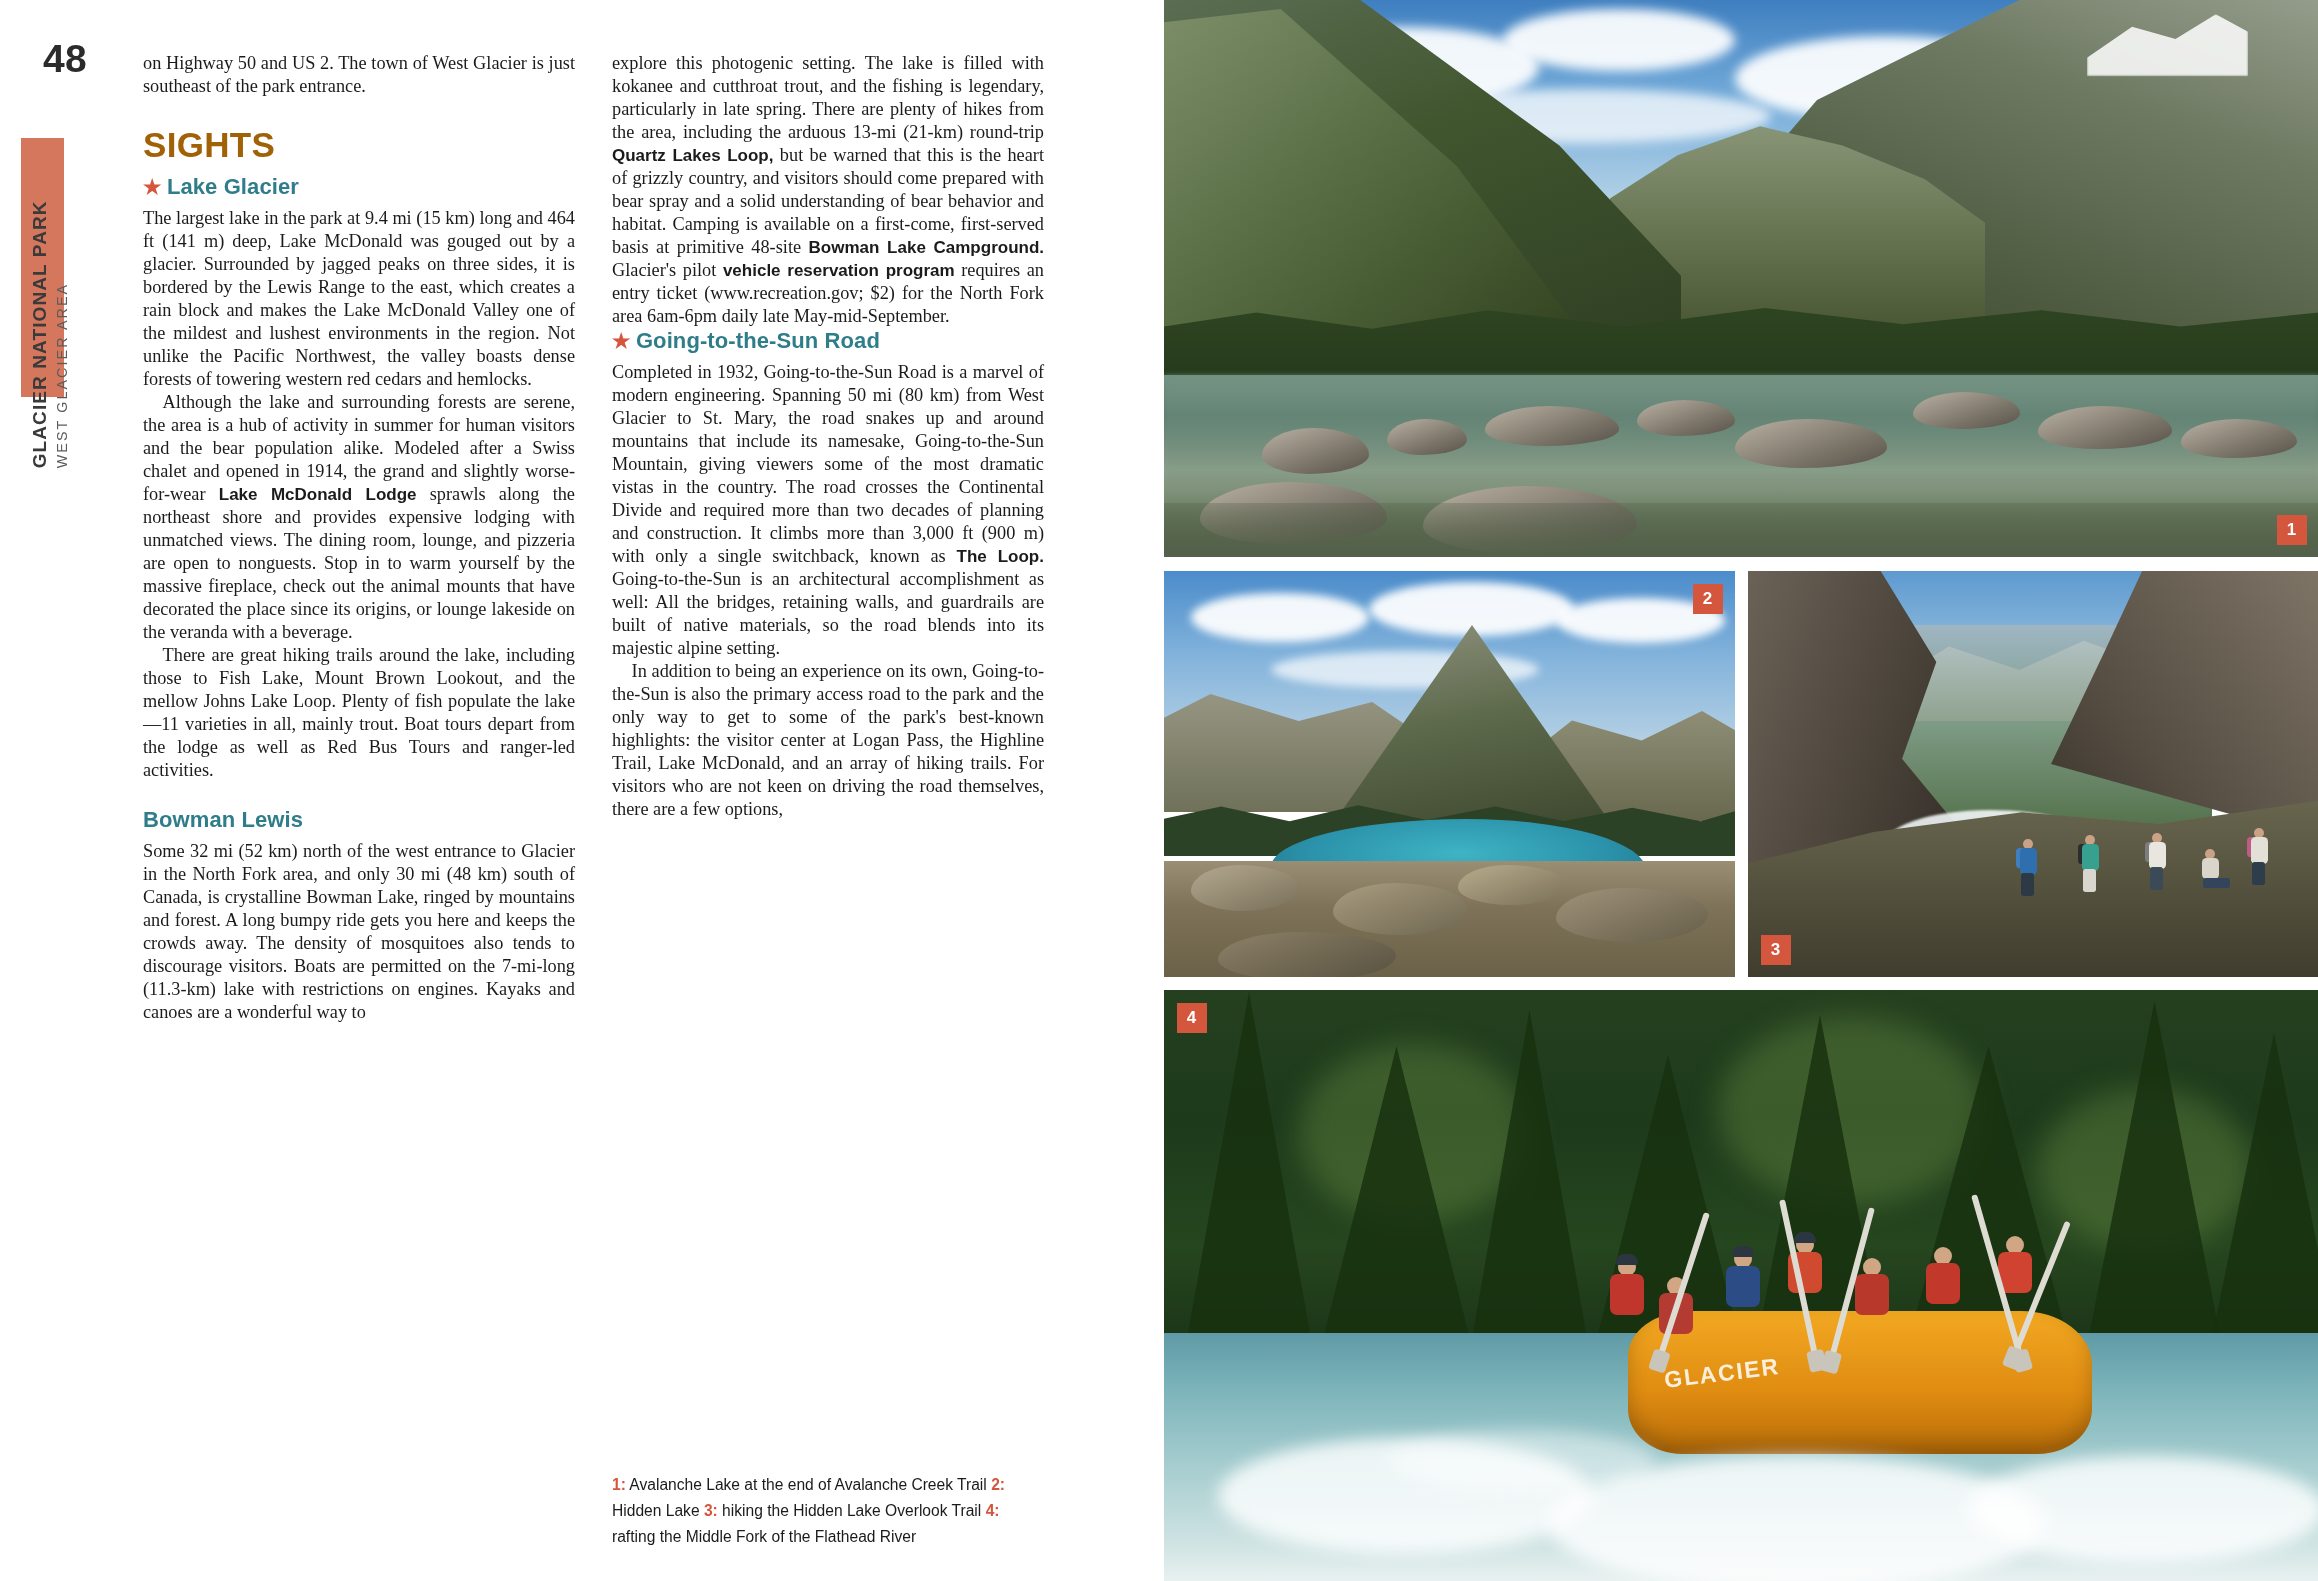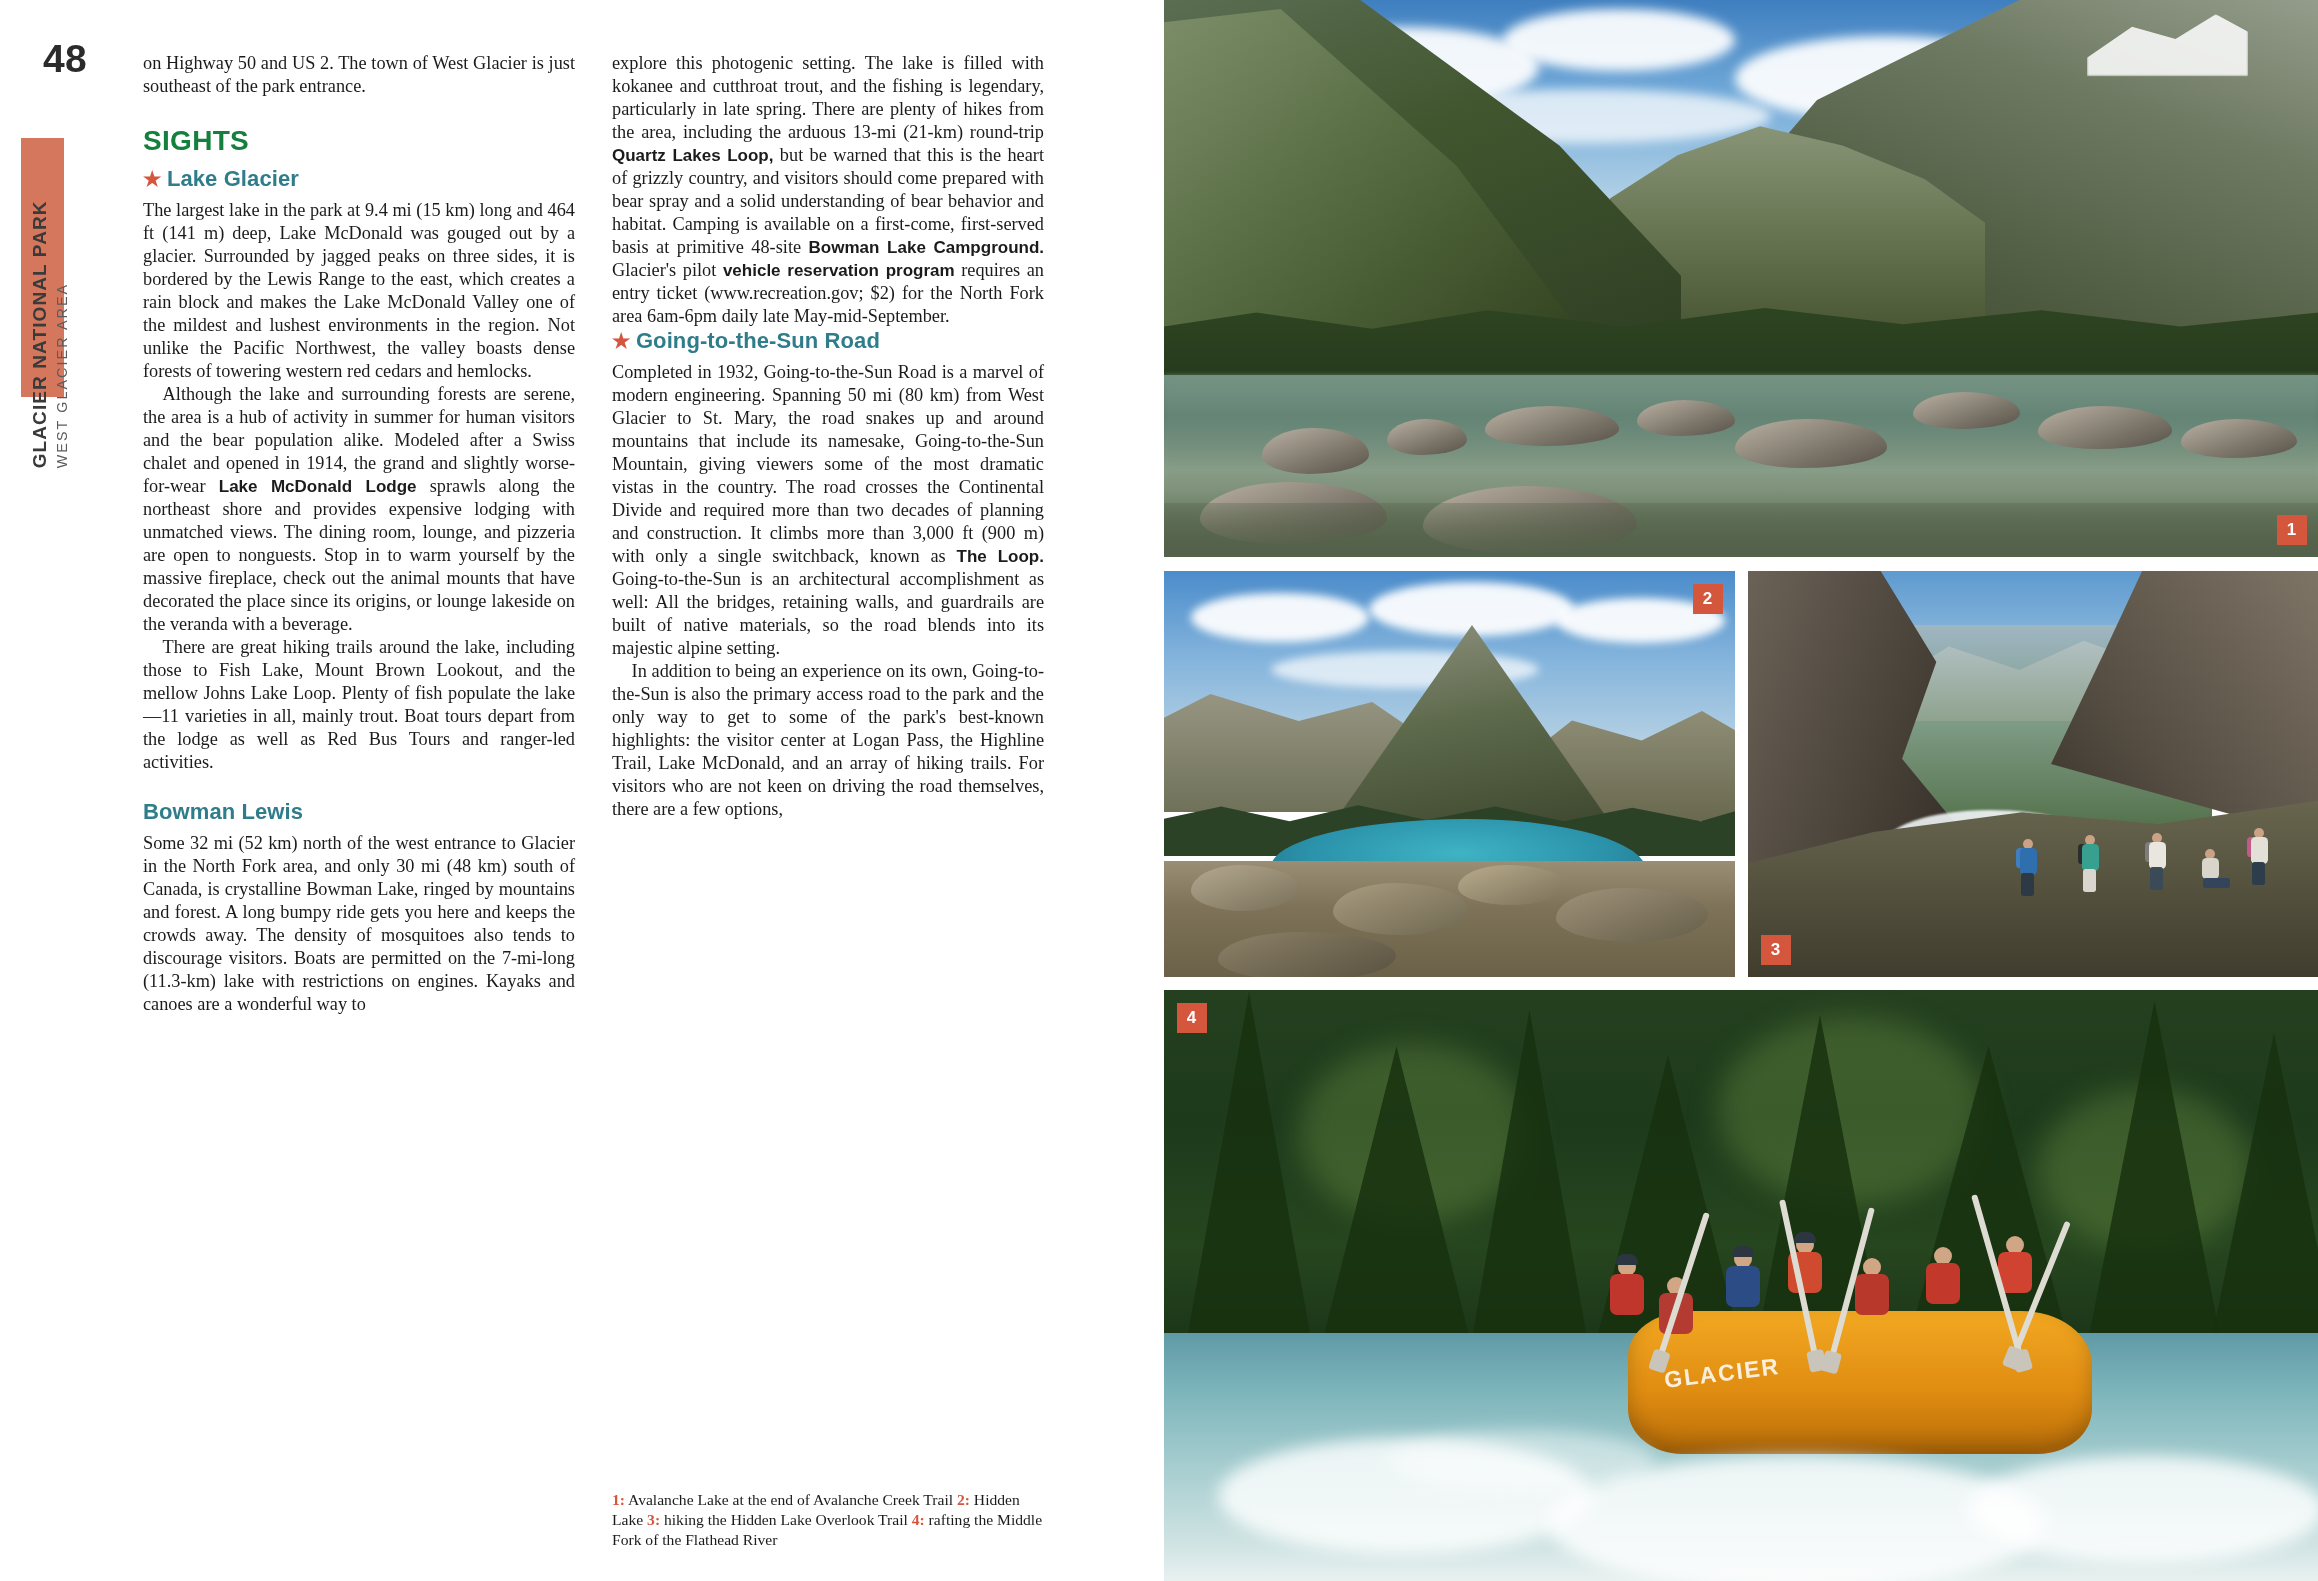--- a/index.html
+++ b/index.html
@@ -103,22 +103,22 @@
     text-align: justify;
     color: #1b1b1b;
     hyphens: auto;
   }
   p.indent { text-indent: 19.6px; }
   b, strong { font-family: "Liberation Sans", sans-serif; font-weight: bold; font-size: 17px; }
 
   h2.sights {
     font-family: "Liberation Sans", sans-serif;
     font-weight: bold;
-    font-size: 28px;
-    color: #15803d;
+    font-size: 35px;
+    color: #a16207;
     margin: 27px 0 9px 0;
     letter-spacing: 0.3px;
   }
   h3.head {
     font-family: "Liberation Sans", sans-serif;
     font-weight: bold;
     font-size: 22px;
     color: #2f7d8a;
     margin: 0 0 7.1px 0;
     letter-spacing: 0.1px;
@@ -139,23 +139,23 @@
     align-items: center;
     justify-content: center;
     font-family: "Liberation Sans", sans-serif;
     font-size: 18px;
     letter-spacing: 2.3px;
     color: #ffffff;
   }
   .top-exp-bar .bold { font-weight: bold; margin-right: 7.1px; }
 
   .caption {
-    font-family: Liberation Serif, serif;
+    font-family: Liberation Sans, sans-serif;
     font-size: 15.6px;
-    line-height: 20px;
+    line-height: 26px;
     color: #1b1b1b;
     position: absolute;
     bottom: 0;
     left: 0;
     width: 432px;
   }
   .caption .num { color: #d4563c; font-weight: bold; }
 
   
   .photo {

